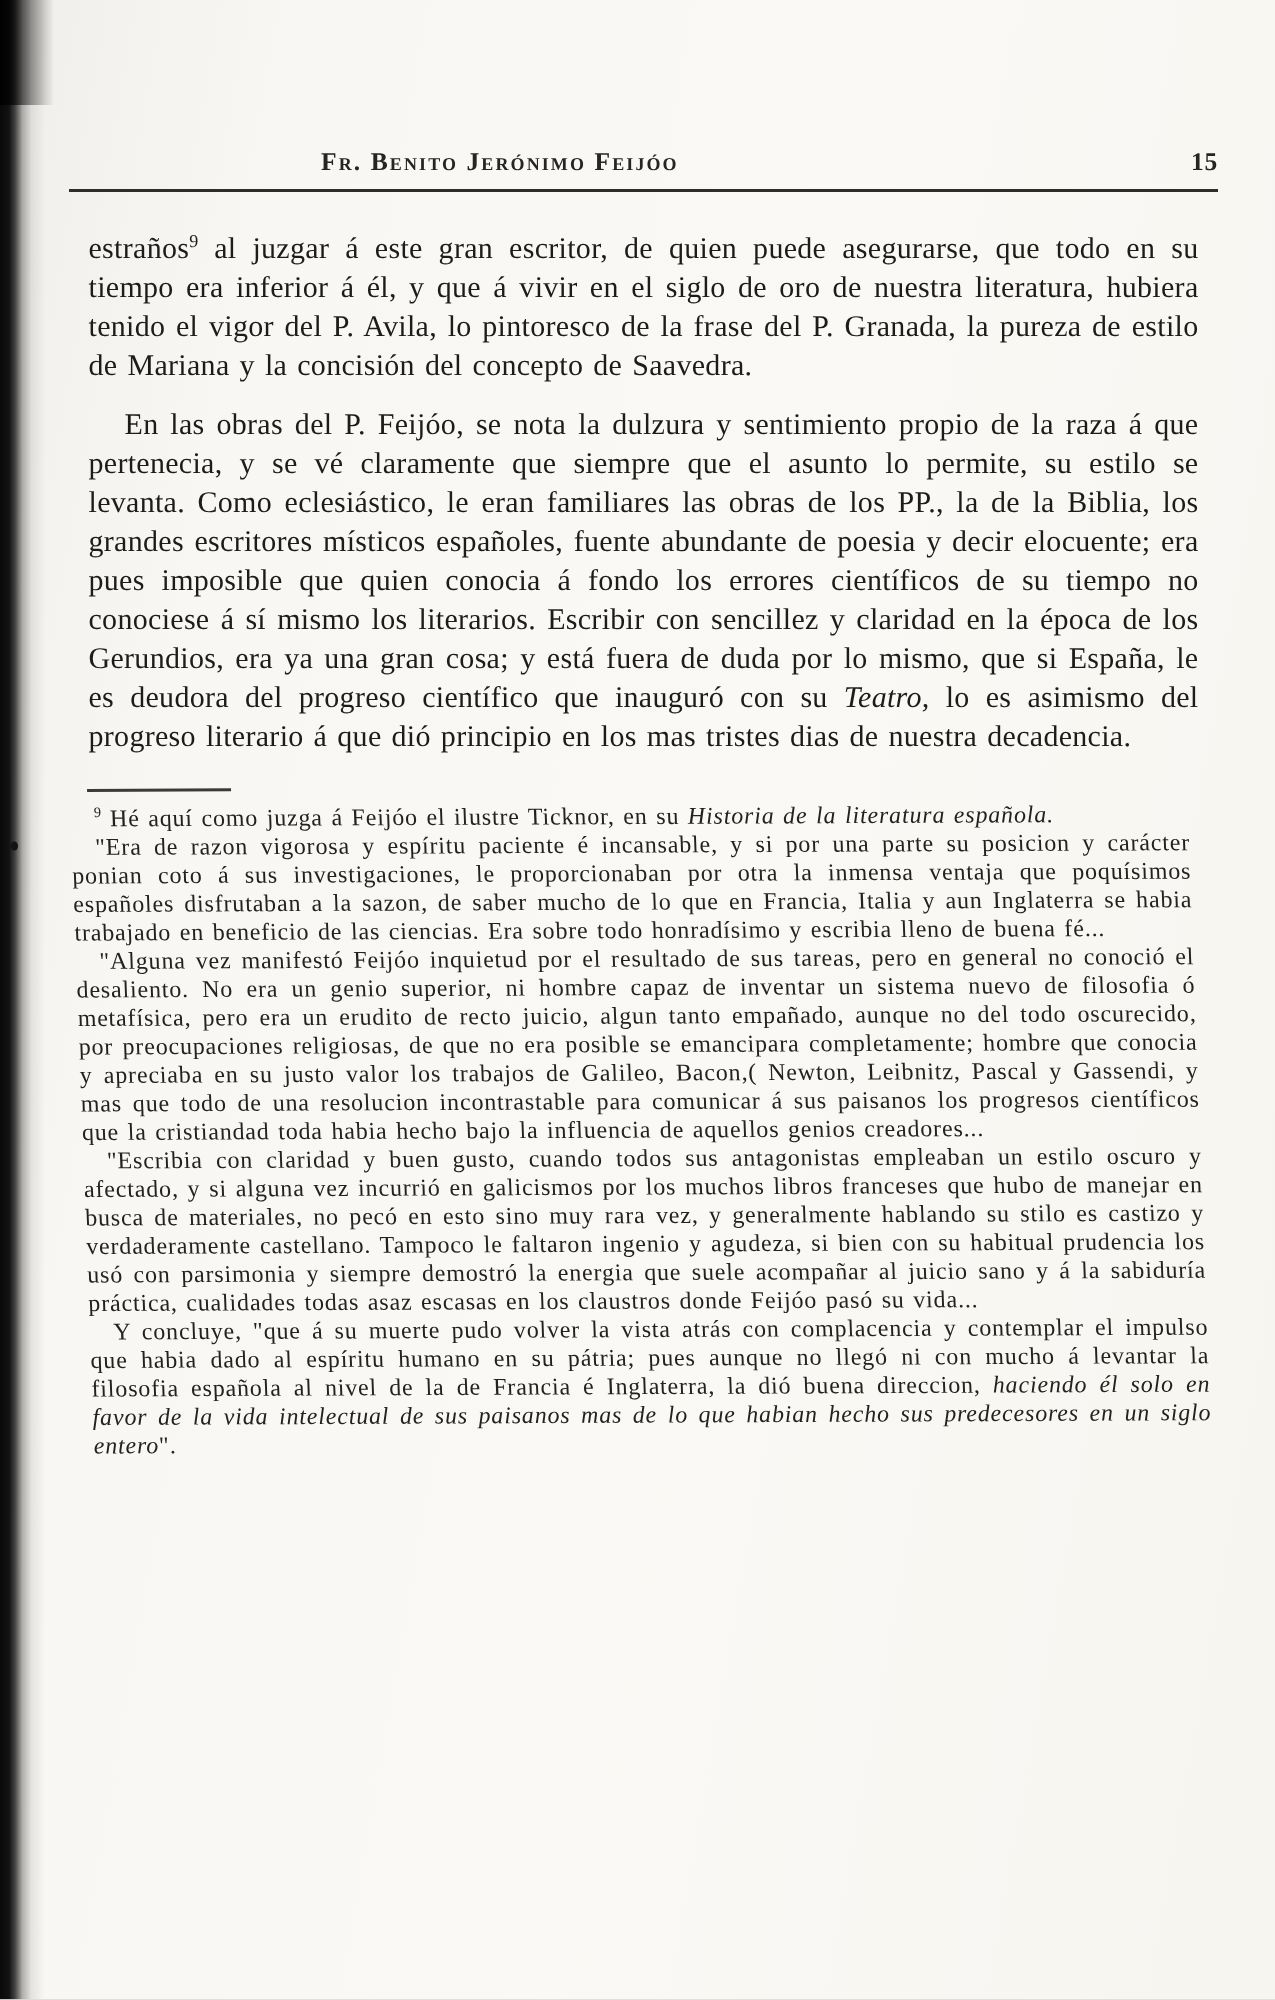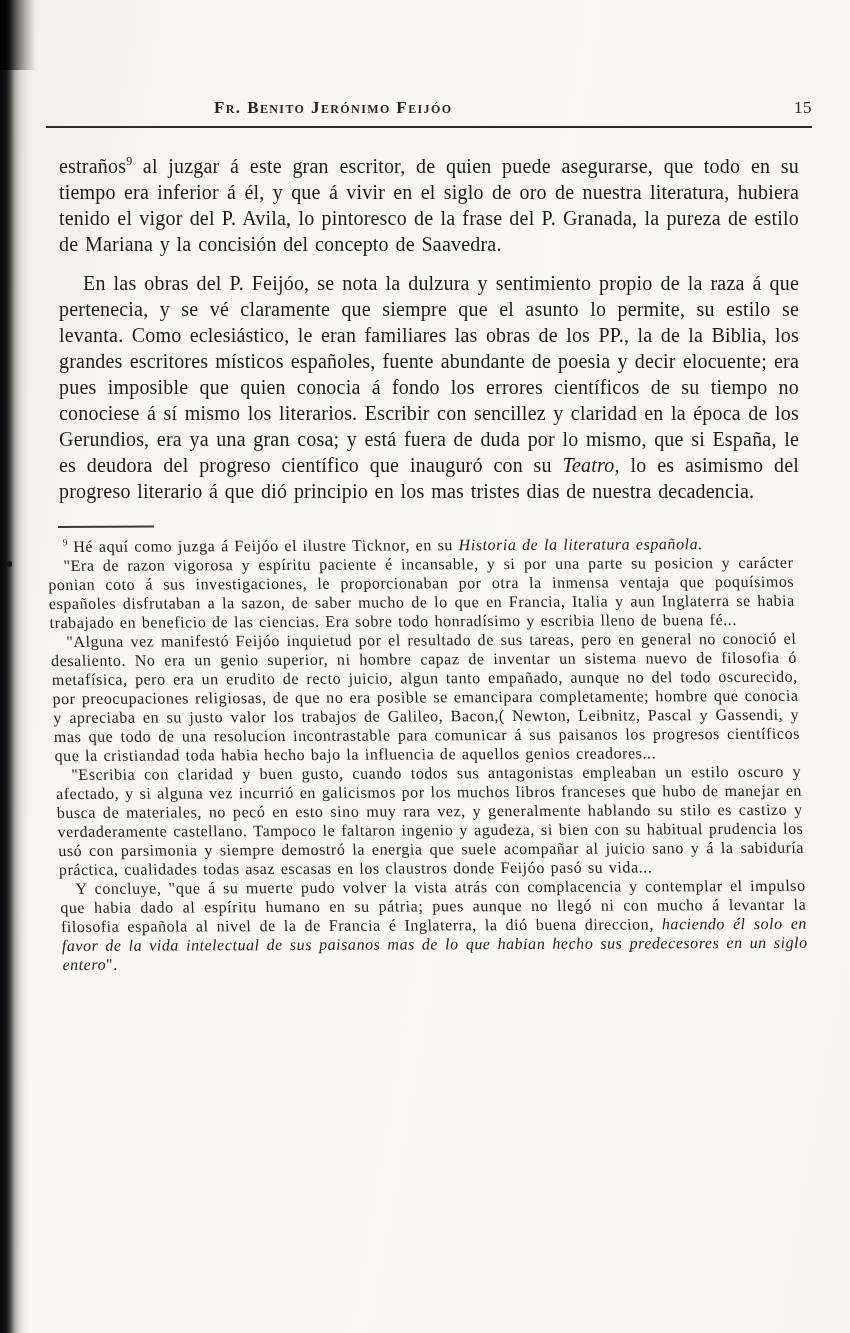--- a/index.html
+++ b/index.html
@@ -52,21 +52,21 @@
     color: #262522;
   }
   .head-title {
     margin-left: 168px;
     font-variant: small-caps;
     font-weight: 700;
     letter-spacing: 1.4px;
   }
   .page-num {
     margin-left: auto;
-    font-weight: 400;
+    font-weight: 700;
     letter-spacing: 0.5px;
   }
   .head-rule {
     height: 2px;
     background: #2e2d2a;
     margin-top: 8px;
   }
   .body-text {
     margin-top: 25px;
     font-size: 20px;

